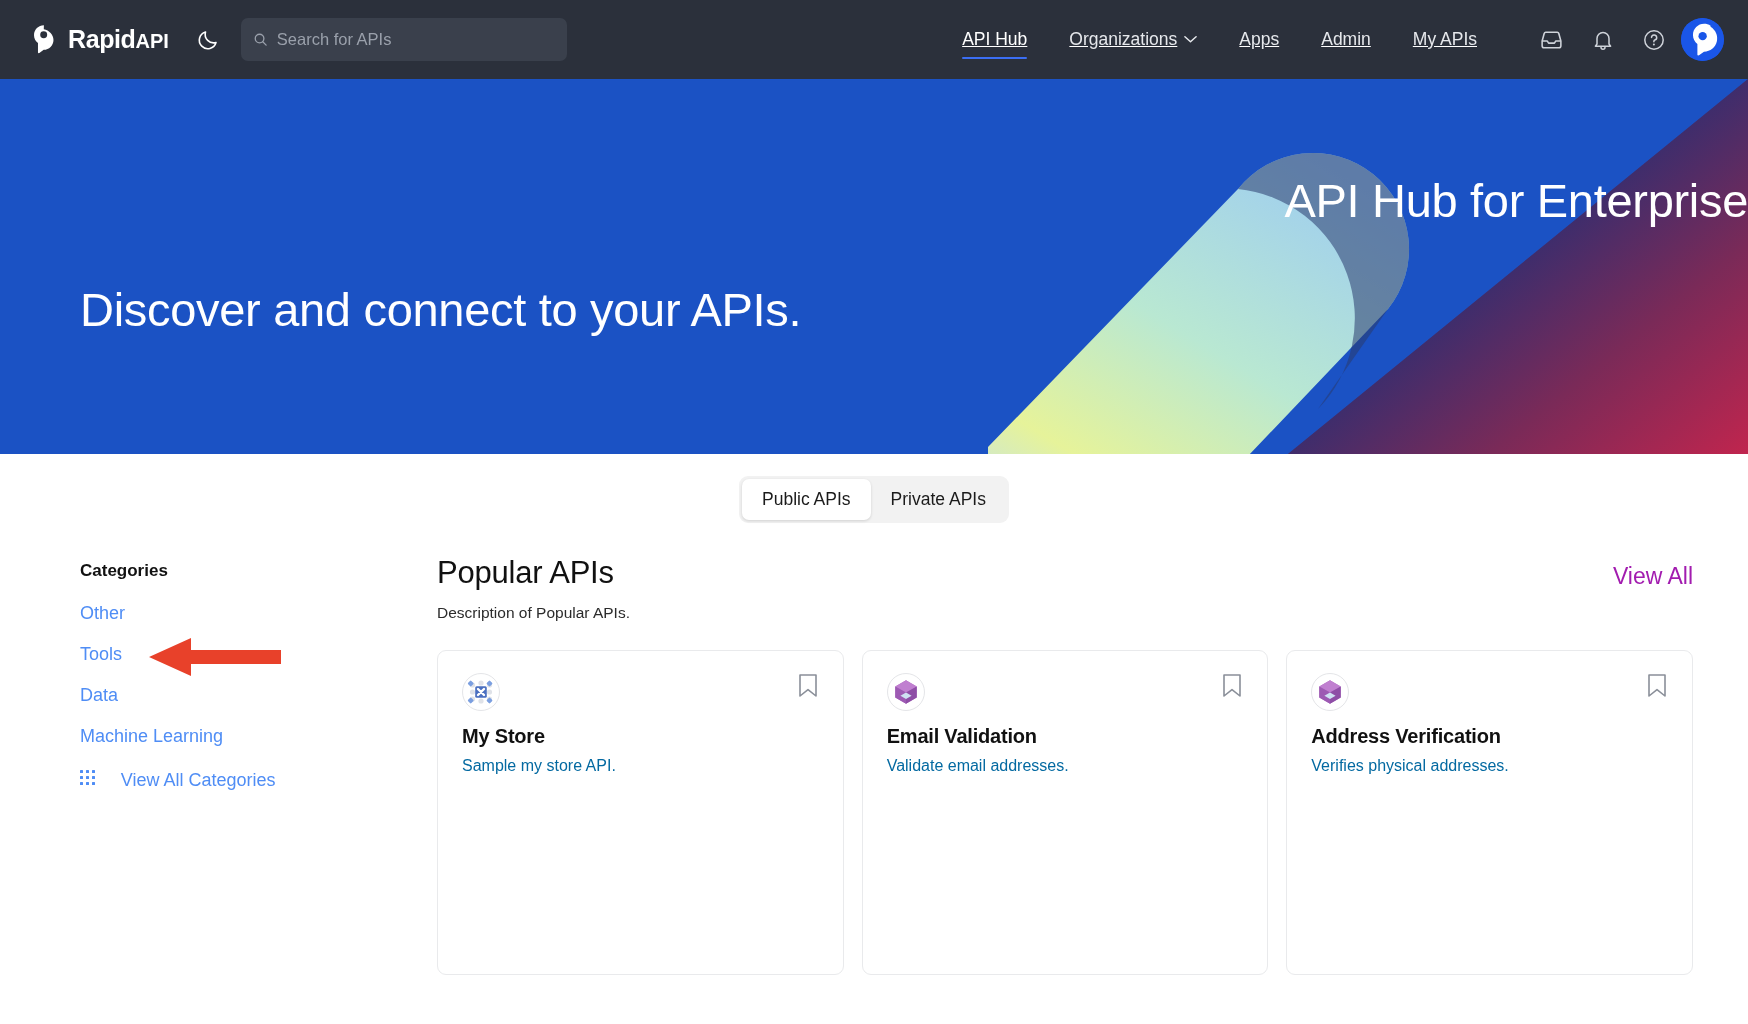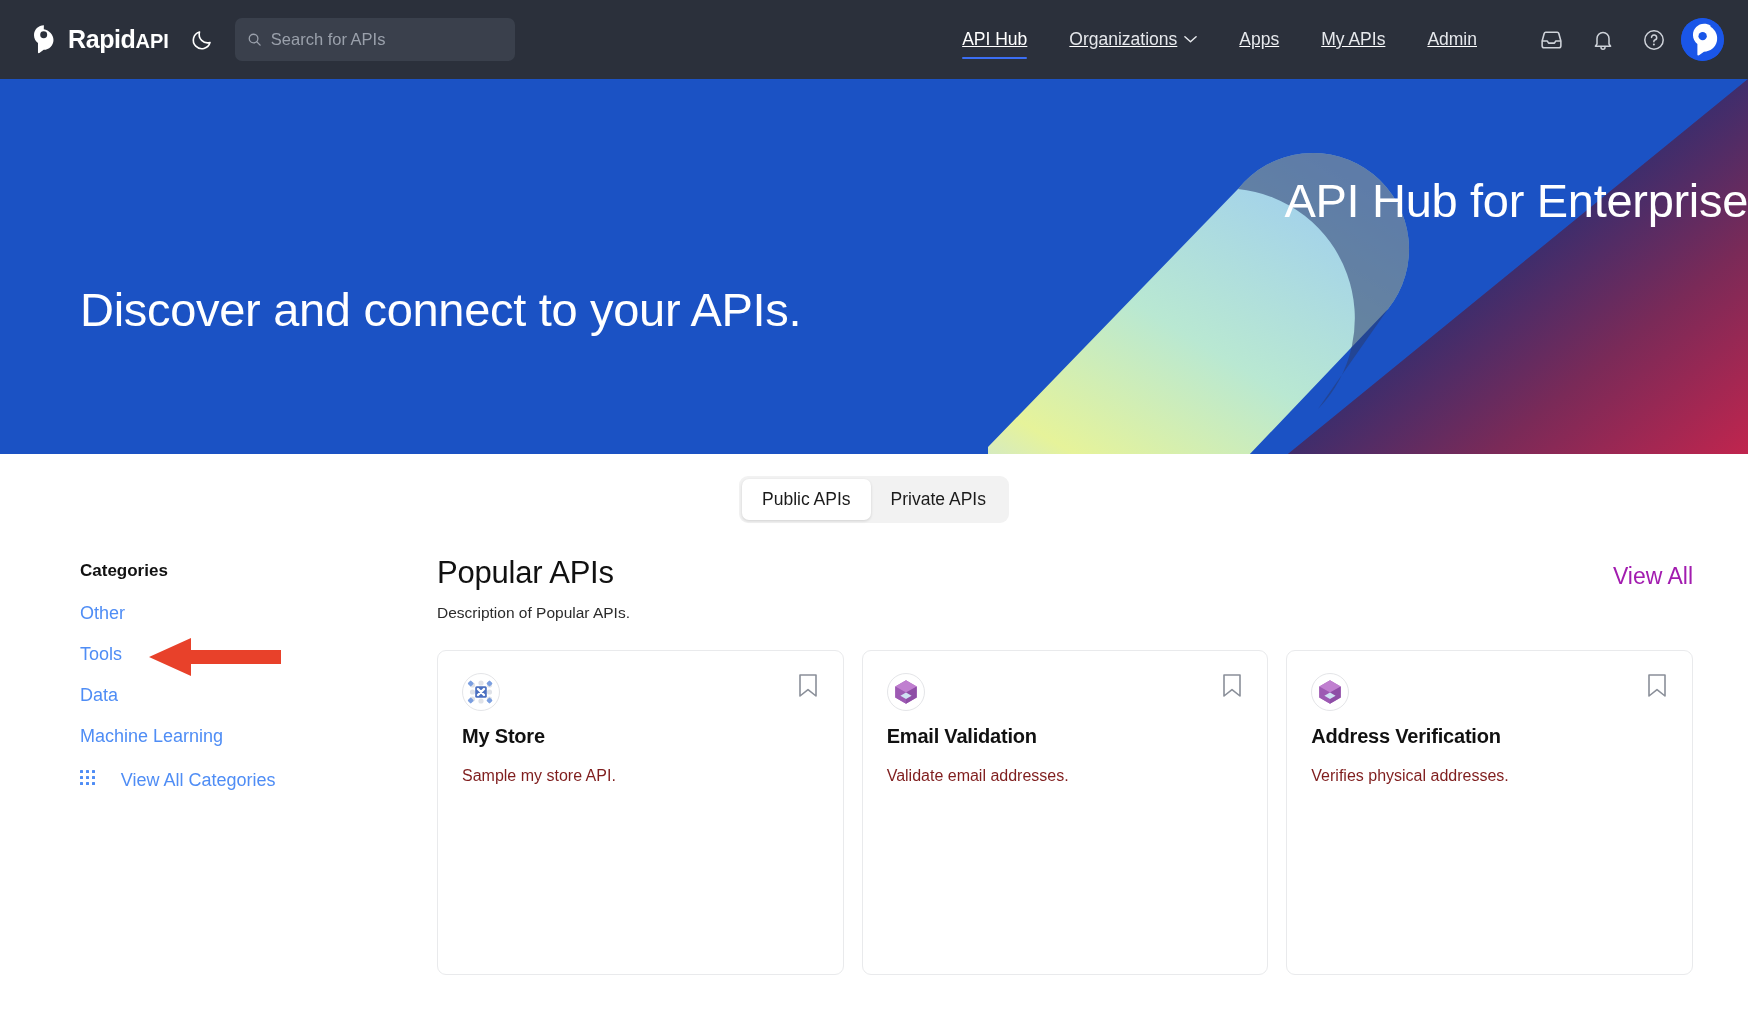--- a/index.html
+++ b/index.html
@@ -15,39 +15,39 @@
     position: relative;
     height: 79px;
     background: #2b303b;
     display: flex;
     align-items: center;
     padding: 0 24px 0 28px;
     color: #ffffff;
   }
   .brand {
     display: flex; align-items: center; gap: 9px;
-    margin-right: 16px;
+    margin-right: 22px;
     cursor: pointer;
   }
   .brand-logo { width: 31px; height: 31px; display:block; }
   .brand-text {
     font-size: 25px; font-weight: 700; letter-spacing: -0.4px;
     color: #ffffff; white-space: nowrap; line-height: 1;
   }
   .brand-text .api { font-size: 20px; font-weight: 700; letter-spacing: 0px; }
 
   .moon-btn {
     width: 34px; height: 34px;
     display: flex; align-items: center; justify-content: center;
     cursor: pointer; margin-right: 16px;
   }
 
   .searchbox {
     position: relative;
-    width: 280px; height: 43px;
+    width: 326px; height: 43px;
     background: #3a404c;
     border-radius: 7px;
     display: flex; align-items: center;
     padding: 0 12px;
     gap: 9px;
   }
   .searchbox svg { flex: 0 0 auto; }
   .searchbox input {
     background: transparent; border: none; outline: none;
     color: #d8dbe0; font-size: 16.5px;
@@ -233,22 +233,22 @@
     display:flex; align-items:center; justify-content:center;
     overflow:hidden; flex: 0 0 auto;
   }
   .bookmark { cursor: pointer; }
   .card-title {
     font-size: 20px; font-weight: 700; color: #111111;
     margin-top: 14px;
     letter-spacing: -0.2px;
   }
   .card-desc {
-    font-size: 16px; color: #7f1d1d;
-    margin-top: 17px;
+    font-size: 16px; color: #0369a1;
+    margin-top: 7px;
     line-height: 1.35;
   }
 </style>
 </head>
 <body>
 
 <div class="topnav">
 
   <div class="brand">
     <svg class="brand-logo" viewBox="0 0 32 32">
@@ -279,24 +279,24 @@
     <div class="nav-item">
       <span>Organizations</span>
       <svg class="nav-caret" width="13" height="9" viewBox="0 0 14 9" fill="none">
         <path d="M1 1.5L7 7L13 1.5" stroke="#e6e8ec" stroke-width="1.6" stroke-linecap="round" stroke-linejoin="round"></path>
       </svg>
     </div>
     <div class="nav-item">
       <span>Apps</span>
     </div>
     <div class="nav-item">
+      <span>Admin</span>
+    </div>
+    <div class="nav-item">
       <span>My APIs</span>
-    </div>
-    <div class="nav-item">
-      <span>Admin</span>
     </div>
   </div>
 
   <div class="nav-icons">
     <div class="icon-btn">
       <svg width="25" height="25" viewBox="0 0 24 24" fill="none">
         <path d="M3 13.5V18a2 2 0 0 0 2 2h14a2 2 0 0 0 2-2v-4.5M3 13.5 5 6.2A1.6 1.6 0 0 1 6.6 5h10.8A1.6 1.6 0 0 1 19 6.2l2 7.3M3 13.5h5l1.2 2h5.6l1.2-2h5" stroke="#cfd3da" stroke-width="1.5" stroke-linejoin="round" stroke-linecap="round"></path>
       </svg>
     </div>
     <div class="icon-btn">

